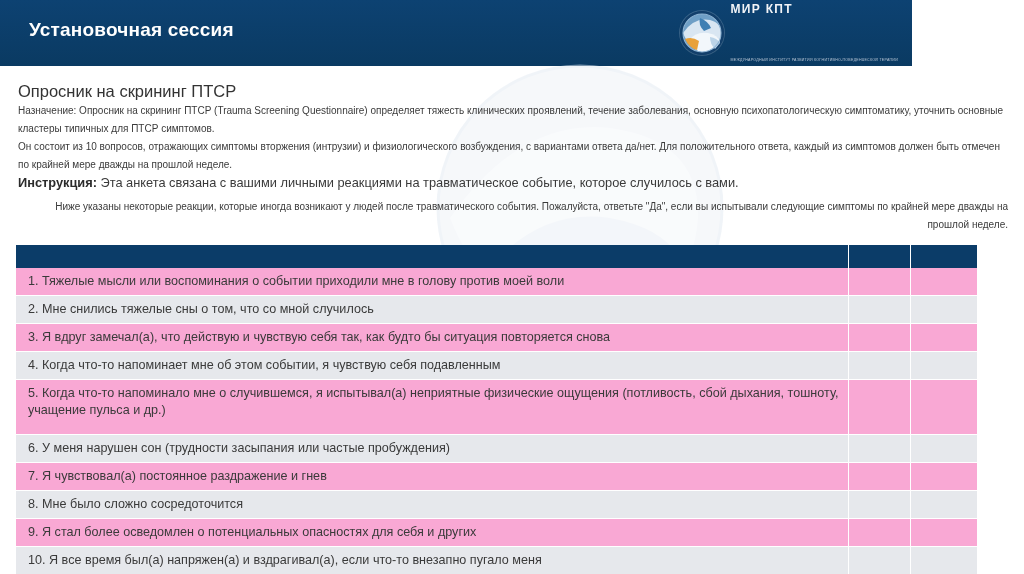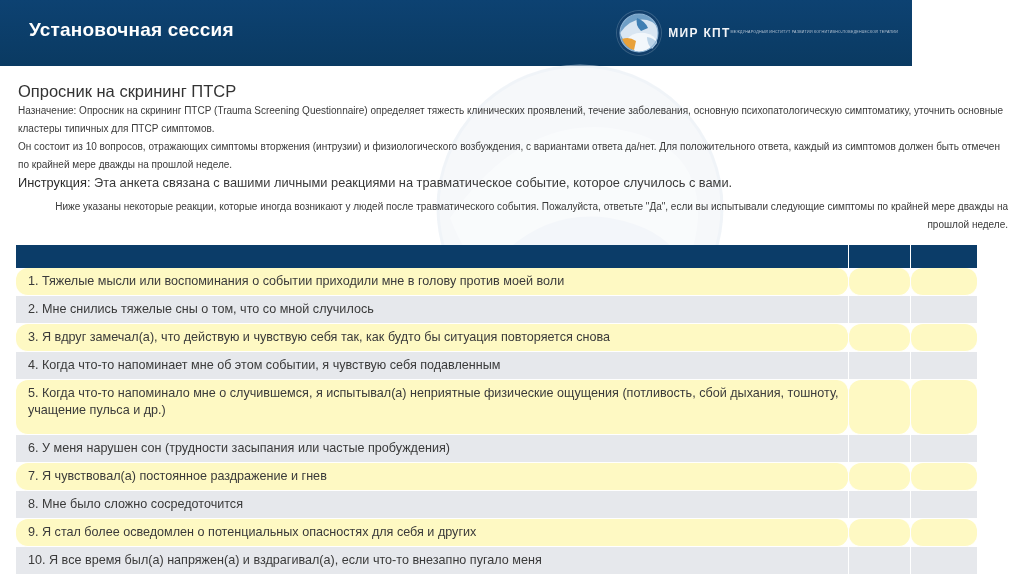--- a/index.html
+++ b/index.html
@@ -54,23 +54,24 @@
     border-radius: 50%;
     overflow: hidden;
     flex: 0 0 auto;
     position: relative;
     background: #123f6b;
     box-shadow: 0 0 0 1px rgba(255,255,255,0.18);
   }
   .logo-globe svg { display: block; }
   .logo-text {
     display: flex;
-    flex-direction: row;
+    flex-direction: column;
     justify-content: center;
     line-height: 1;
+    gap: 40px;
   }
   .logo-main {
     font-size: 12px;
     font-weight: bold;
     color: #f2f4f7;
     letter-spacing: 1.3px;
     white-space: nowrap;
   }
   .logo-sub {
     margin-top: 3px;
@@ -114,21 +115,21 @@
     left: 18px;
     width: 990px;
     font-size: 10px;
     line-height: 18px;
     color: #3a3a3a;
   }
   .para-1 { top: 36px; }
   .para-2 { top: 72px; }
   .para-3 { top: 108px; }
   .para-4 { top: 132px; text-align: right; }
-  .para b { font-weight: normal; color: #2b2b2b; }
+  .para b { font-weight: bold; color: #2b2b2b; }
   .para-3 { font-size: 12.8px; }
 
   
   .qtable {
     position: absolute;
     left: 16px;
     top: 245px;
     width: 961px;
     border-collapse: separate;
     border-spacing: 0;
@@ -150,21 +151,21 @@
     height: 27px;
     padding: 0 0 0 12px;
     font-size: 12.6px;
     color: #3a3a3a;
     border-right: 1px solid #ffffff;
     border-bottom: 1px solid #ffffff;
     vertical-align: middle;
     line-height: 17px;
   }
   .qtable tbody td:last-child { border-right: none; }
-  .qtable tbody tr.odd  td { background: #fef9c3; border-radius: 12px; }
+  .qtable tbody tr.odd  td { background: #f9a8d4; }
   .qtable tbody tr.even td { background: #e6e8ec; }
   .qtable tbody td.mark { padding: 0; }
   .qtable tbody tr.tall td { height: 40px; padding-top: 2px; padding-bottom: 12px; }
 </style>
 </head>
 <body>
 
 <div class="topbar">
   <div class="topbar-title">Установочная сессия</div>
 

